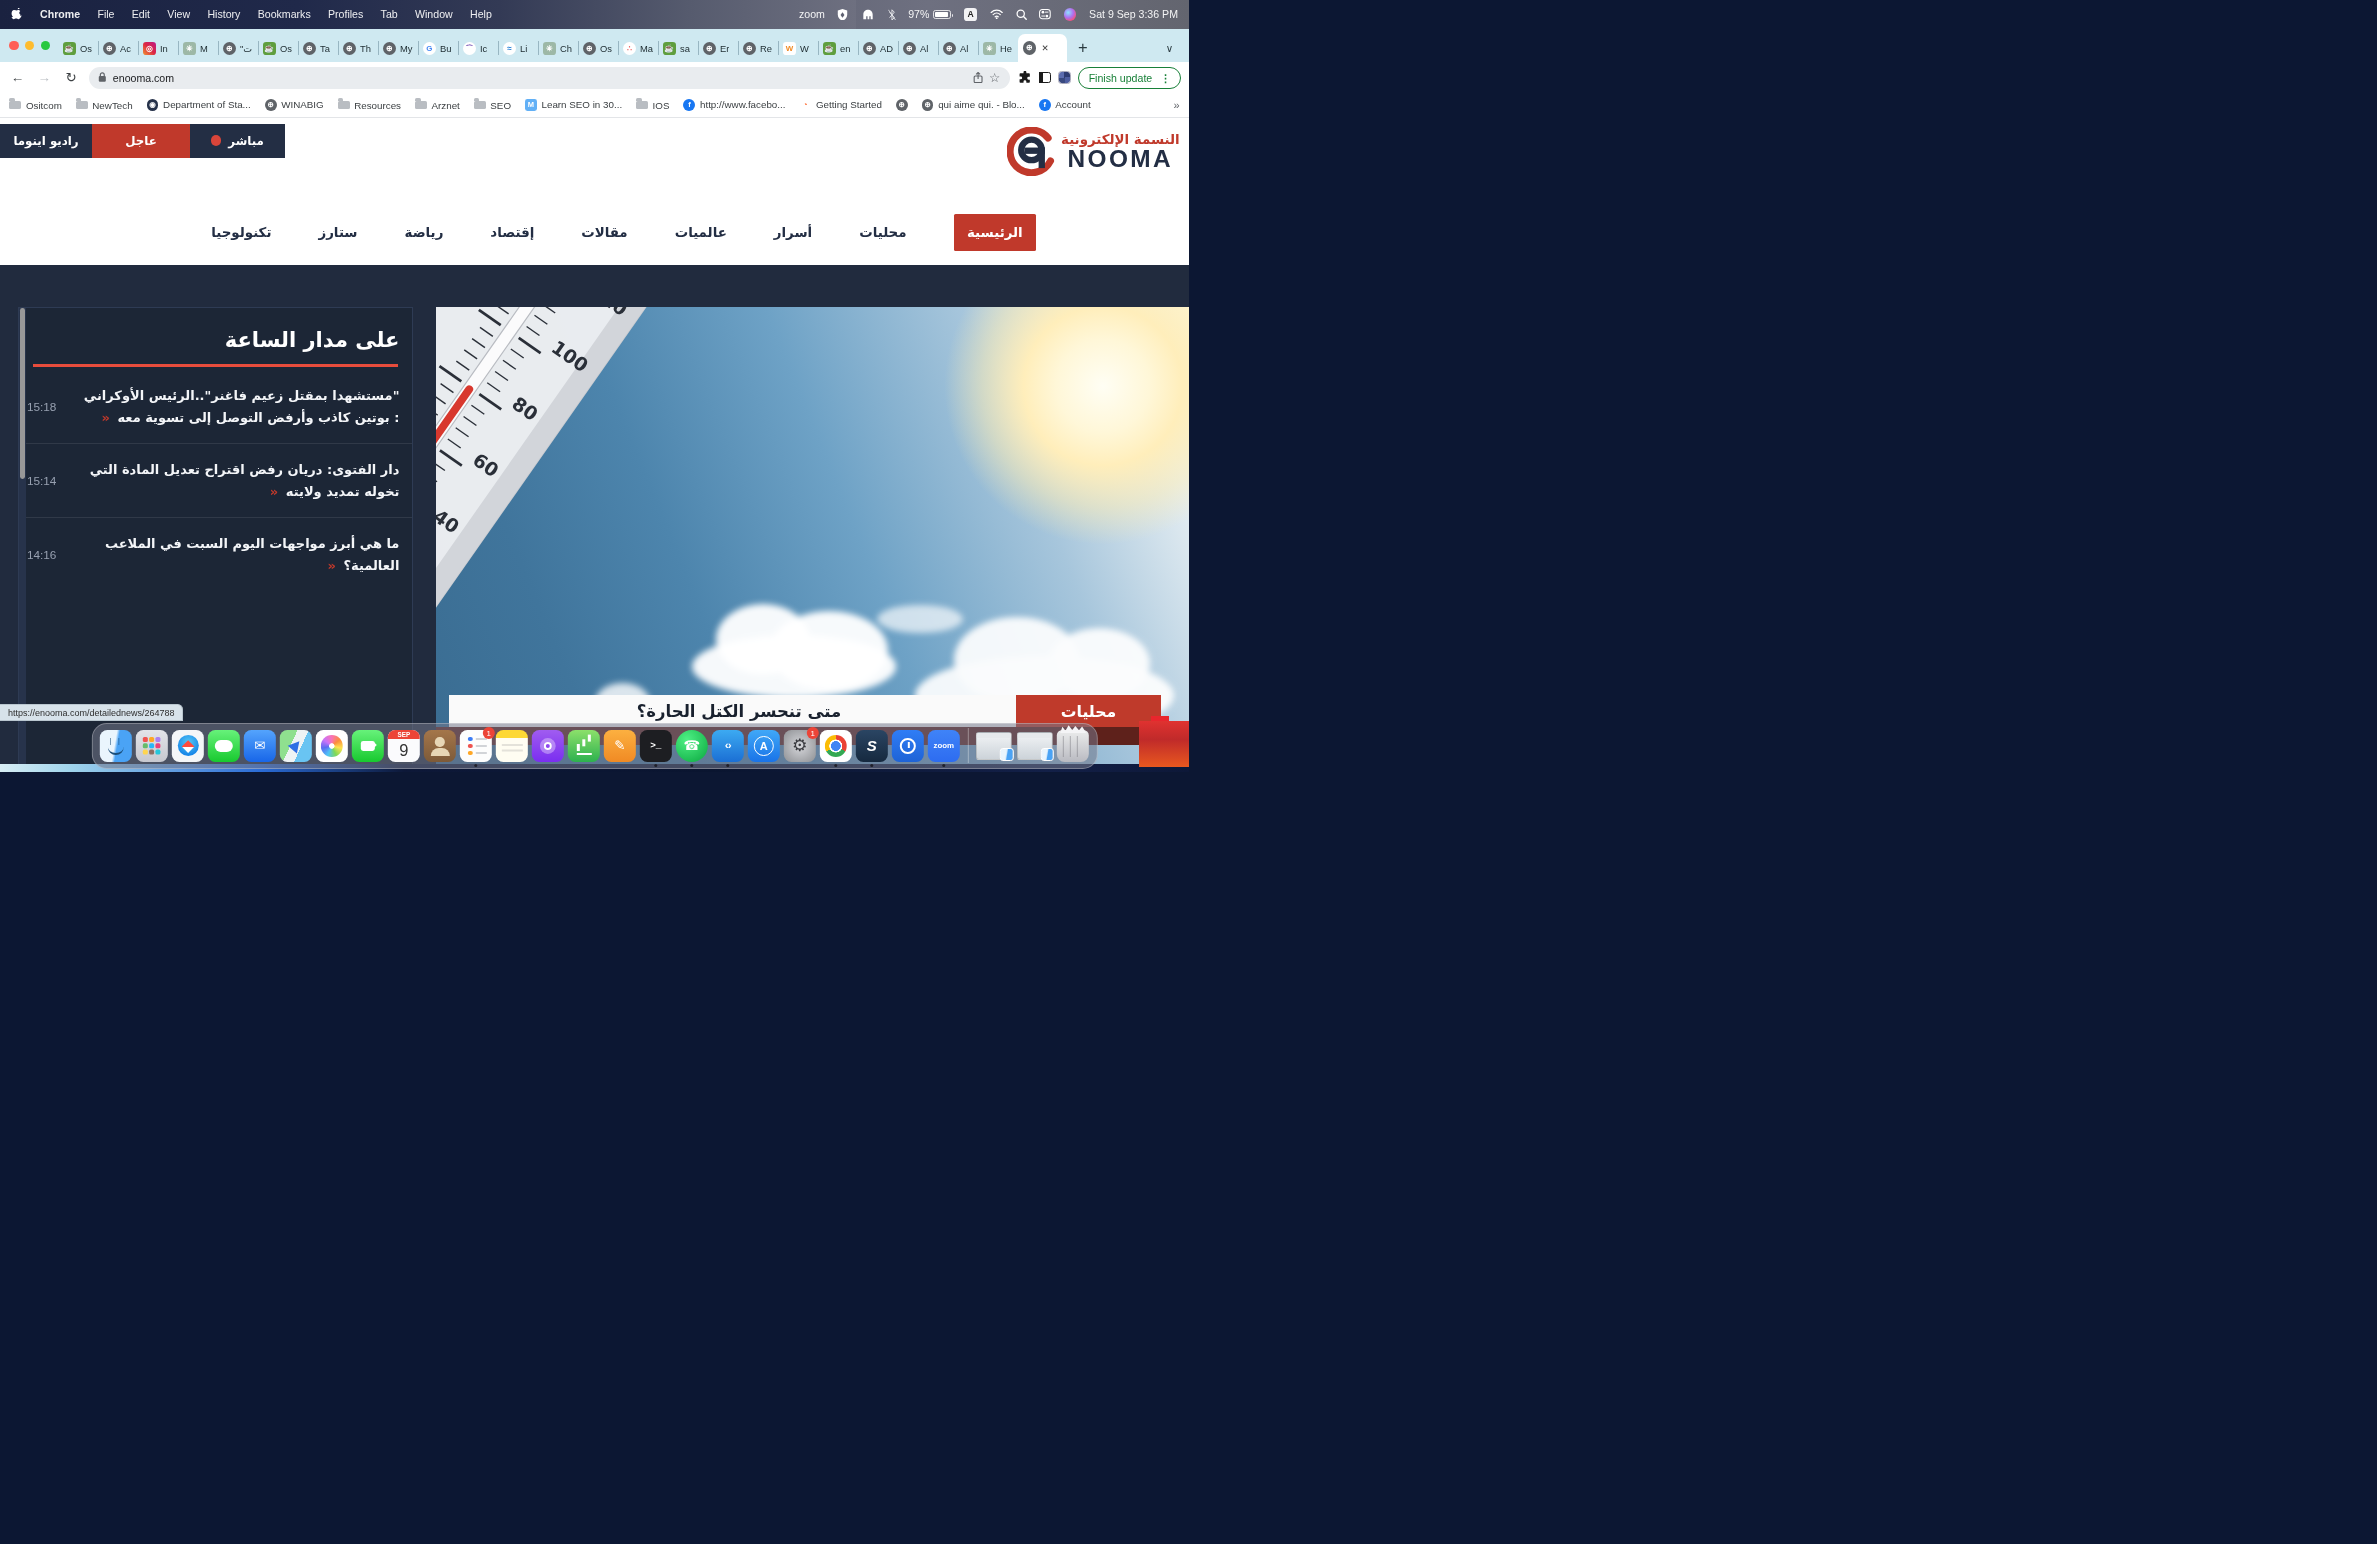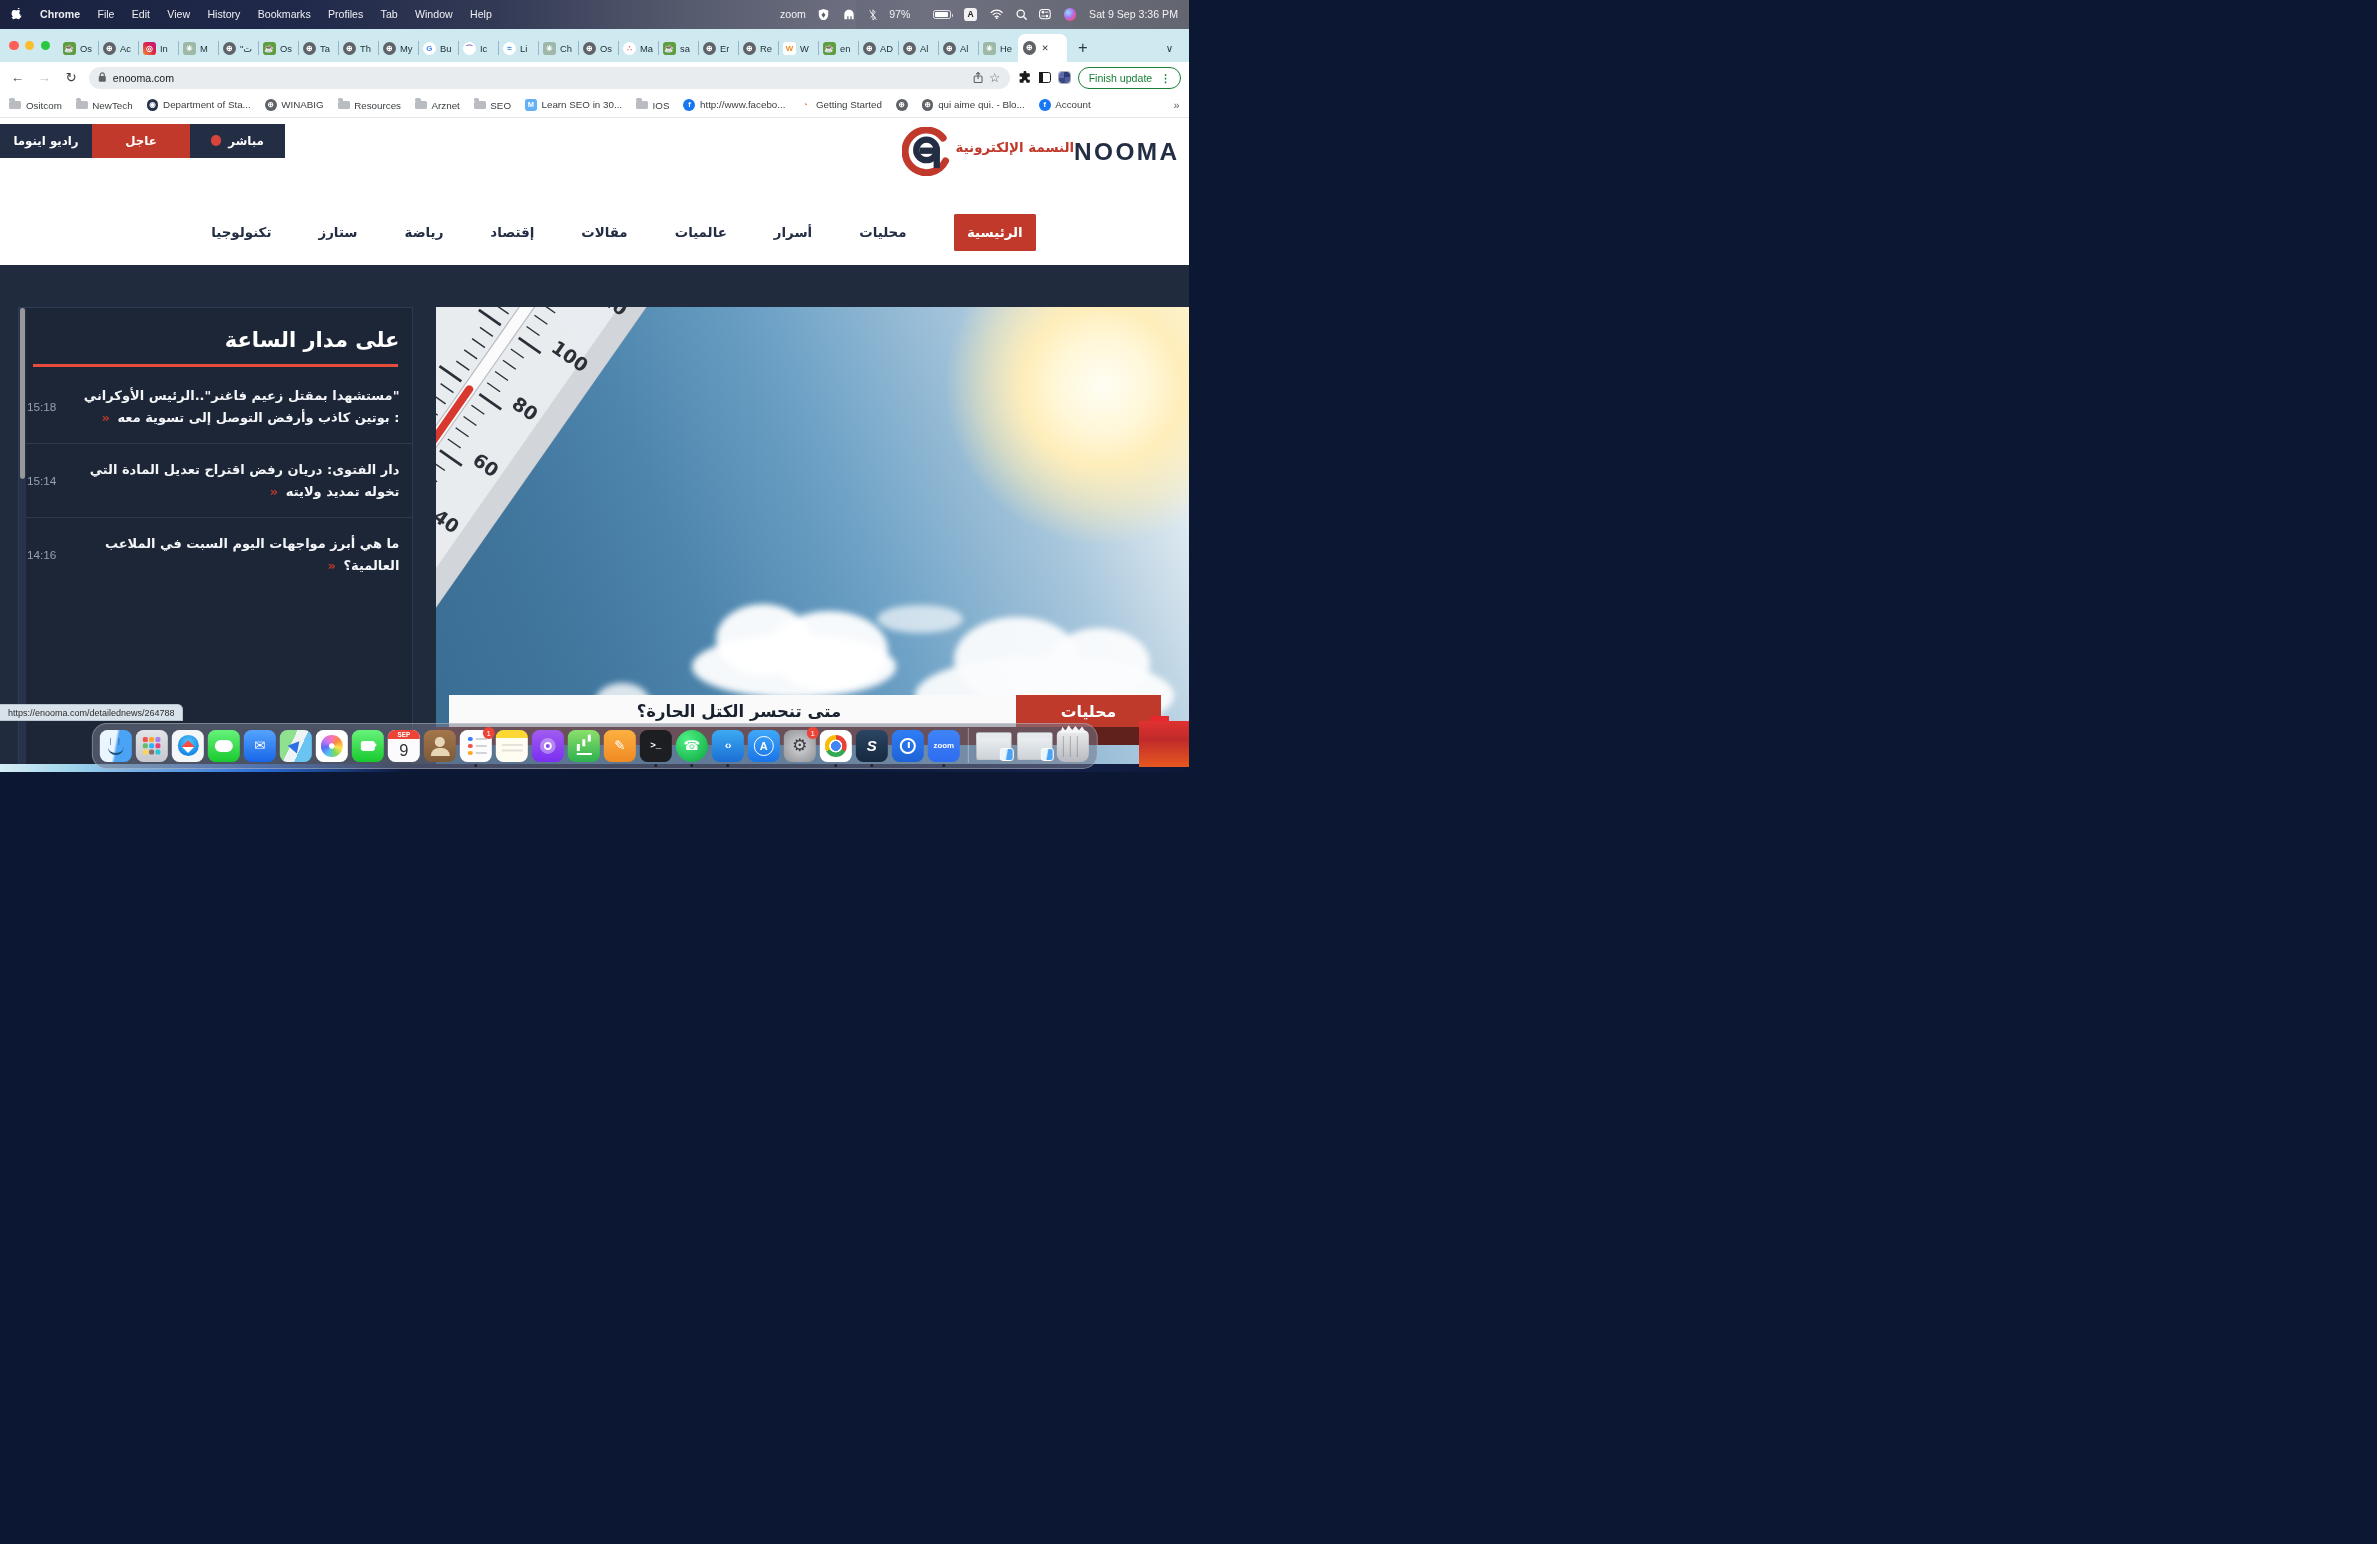--- a/index.html
+++ b/index.html
@@ -10,21 +10,21 @@
   
   .menubar { position:absolute; left:0; top:0; width:1189px; height:29px; display:flex; align-items:center;
     background:linear-gradient(90deg,#1a2240 0%,#20294a 25%,#333a55 42%,#565b6e 58%,#6e7080 72%,#66687600 0),
                linear-gradient(90deg,#1a2240 0%,#212a4b 28%,#3a4058 45%,#5d6072 60%,#6e7080 78%,#63656f 100%);
     color:#fff; font-size:10.6px; padding:0 11px; z-index:40; }
   .mb-left { display:flex; align-items:center; gap:17.3px; }
   .mb-apple { width:11.8px; height:13.4px; display:inline-flex; }
   .mb-item { color:rgba(255,255,255,.92); }
   .mb-item.bold { font-weight:bold; }
   .mb-right { margin-left:auto; display:flex; align-items:center; gap:12.6px; }
-  .mb-status { display:flex; align-items:center; gap:23px; }
+  .mb-status { display:flex; align-items:center; gap:4px; }
   .batt { width:18px; height:8.6px; border:0.8px solid rgba(255,255,255,.8); border-radius:2.4px; position:relative; }
   .batt i { position:absolute; left:0.8px; top:0.8px; bottom:0.8px; width:80%; background:#fff; border-radius:0.8px; }
   .batt:after { content:""; position:absolute; right:-3.1px; top:2.4px; width:1.6px; height:3.9px; background:rgba(255,255,255,.8); border-radius:0 1.6px 1.6px 0; }
   .inputkey { width:13.4px; height:13.4px; background:#f2f2f4; color:#222; border-radius:3.1px; font-size:8.6px; font-weight:bold; display:flex; align-items:center; justify-content:center; }
   .siri { width:12.6px; height:12.6px; border-radius:50%; background:radial-gradient(circle at 35% 35%,#8be3ff,#b06ef0 45%,#f0547c 75%,#2a2aa0); }
   .mbicon { display:inline-flex; align-items:center; }
 
   
   .tabstrip { position:absolute; left:0; top:29px; width:1189px; height:33px; background:#cfe9f1; display:flex; align-items:flex-end; z-index:39; }
   .lights { display:flex; gap:6.3px; align-items:center; padding:0 7.9px 0 9.4px; height:33px; }
@@ -68,21 +68,21 @@
 
   
   .siteheader { position:absolute; left:0; top:118px; width:1189px; height:147px; background:#fff; z-index:30; }
   .utilbar { position:absolute; left:0; top:5.5px; height:34px; display:flex; color:#fff; font-weight:bold; font-size:11.8px; }
   .useg { display:flex; align-items:center; justify-content:center; background:#232e44; cursor:pointer; }
   .useg.radio { width:92px; }
   .useg.breaking { width:98px; background:#c0392b; }
   .useg.live { width:95px; gap:7px; }
   .livedot { width:10.2px; height:10.2px; border-radius:50%; background:#d9453a; }
   .logo { position:absolute; right:9.4px; top:9.4px; display:flex; align-items:center; gap:4.7px; cursor:pointer; }
-  .logotxt { display:flex; flex-direction:row; align-items:flex-start; }
+  .logotxt { display:flex; flex-direction:column; align-items:center; }
   .logo-ar { color:#c0392b; font-weight:bold; font-size:13.4px; font-family:"DejaVu Sans",sans-serif; }
   .logo-en { color:#232e44; font-weight:bold; font-size:24.4px; letter-spacing:2.4px; line-height:1; }
   .mainnav { position:absolute; right:153px; top:94px; height:41px; display:flex; align-items:center; gap:47px; direction:rtl; }
   .nitem { color:#232e44; font-weight:bold; font-size:13.4px; font-family:"DejaVu Sans",sans-serif; cursor:pointer; white-space:nowrap; }
   .nitem.active { background:#c0392b; color:#fff; padding:11px 13.4px; border-radius:1.6px; }
 
   
   .content { position:absolute; left:0; top:265px; width:1189px; height:507px; background:#212b3e; }
 
   .panel { position:absolute; left:18px; top:42px; width:395px; bottom:0; background:#1c2636; border:0.8px solid #2e3b54; }

